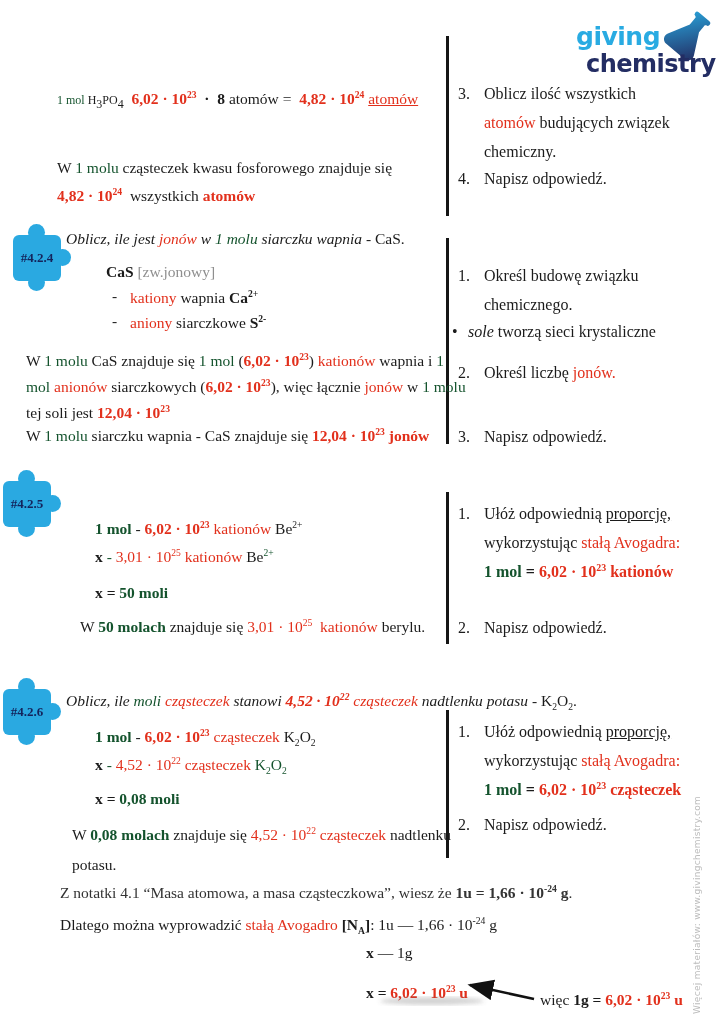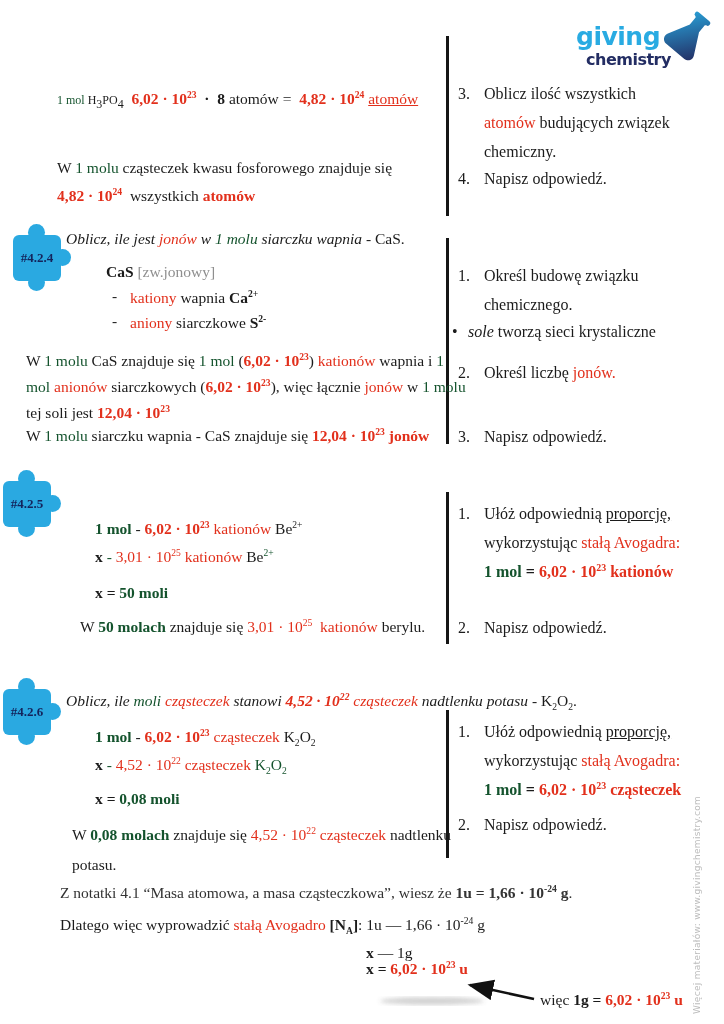--- a/index.html
+++ b/index.html
@@ -28,21 +28,21 @@
   .badge{position:absolute;width:68px;height:70px;}
   .badge .knob{position:absolute;width:17px;height:17px;border-radius:50%;background:#2aa9e1;}
   .badge .body{position:absolute;left:0;top:11px;width:48px;height:46px;border-radius:6px;background:#2aa9e1;
                display:flex;align-items:center;justify-content:center;}
   .badge .blabel{color:#14245c;font-weight:bold;font-size:13px;font-family:"Liberation Serif",serif;}
   
   .ionrow{display:flex;}
   .ionrow .dash{width:18px;flex:none;position:relative;top:-2px;color:#222;}
   
   .logo-giving{font-family:"DejaVu Sans",sans-serif;font-weight:bold;font-size:25px;color:#29abe2;letter-spacing:-0.5px;}
-  .logo-chem{font-family:"DejaVu Sans",sans-serif;font-weight:bold;font-size:16px;color:#232d63;letter-spacing:-0.5px;}
+  .logo-chem{font-family:"DejaVu Sans",sans-serif;font-weight:bold;font-size:24px;color:#232d63;letter-spacing:-0.5px;}
   .watermark{font-family:"DejaVu Sans",sans-serif;font-size:9px;color:#bcbcbc;white-space:nowrap;
              transform-origin:0 100%;transform:rotate(-90deg);letter-spacing:0.3px;}
 </style>
 </head>
 <body>
 
 <div class="page">
 
   <div class="divider" style="left:446px;top:36px;height:180px;"></div>
   <div class="divider" style="left:446px;top:238px;height:206px;"></div>
@@ -154,23 +154,23 @@
   <div class="abs step" style="left:458px;top:717px;">
     <span class="num">1.</span>
     <div class="stext"><span>Ułóż odpowiednią </span><span class="un">proporcję,</span><br><span>wykorzystując </span><span class="r">stałą Avogadra:</span><br><span class="b bd">1 mol</span><span class="bd"> = </span><span class="r bd">6,02 · 10</span><sup><span class="r bd">23</span></sup><span class="r bd"> cząsteczek</span></div>
   </div>
   <div class="abs step" style="left:458px;top:810px;">
     <span class="num">2.</span>
     <div class="stext"><span>Napisz odpowiedź.</span></div>
   </div>
 
   <div class="abs rich" style="left:60px;top:884px;color:#333;"><span>Z notatki 4.1 “Masa atomowa, a masa cząsteczkowa”, wiesz że </span><span class="bd">1u = 1,66 · 10</span><sup><span class="bd">-24</span></sup><span class="bd"> g</span><span>.</span></div>
-  <div class="abs rich" style="left:60px;top:916px;"><span>Dlatego więc wyprowadzić </span><span class="r">stałą Avogadro</span><span class="bd"> [</span><span class="bd">N</span><sub><span class="bd">A</span></sub><span class="bd">]</span><span>: 1u — 1,66 · 10</span><sup><span>-24</span></sup><span> g</span></div>
+  <div class="abs rich" style="left:60px;top:916px;"><span>Dlatego można wyprowadzić </span><span class="r">stałą Avogadro</span><span class="bd"> [</span><span class="bd">N</span><sub><span class="bd">A</span></sub><span class="bd">]</span><span>: 1u — 1,66 · 10</span><sup><span>-24</span></sup><span> g</span></div>
   <div class="abs rich" style="left:366px;top:944px;"><span class="bd">x</span><span> — 1g</span></div>
-  <div class="abs rich" style="left:366px;top:960px;"><span class="bd">x</span><span class="bd"> = </span><span class="r bd">6,02 · 10</span><sup><span class="r bd">23</span></sup><span class="r bd"> u</span></div>
+  <div class="abs rich" style="left:366px;top:984px;"><span class="bd">x</span><span class="bd"> = </span><span class="r bd">6,02 · 10</span><sup><span class="r bd">23</span></sup><span class="r bd"> u</span></div>
 
   <svg class="abs" style="left:370px;top:970px;" width="180" height="40">
     <defs>
       <marker id="ah" markerWidth="11" markerHeight="9" refX="9" refY="4" orient="auto">
         <path d="M0,0 L10,4 L0,8 z" fill="#111"></path>
       </marker>
       <filter id="blur1">
           <feGaussianBlur stdDeviation="2"></feGaussianBlur>
         </filter>
     </defs>

